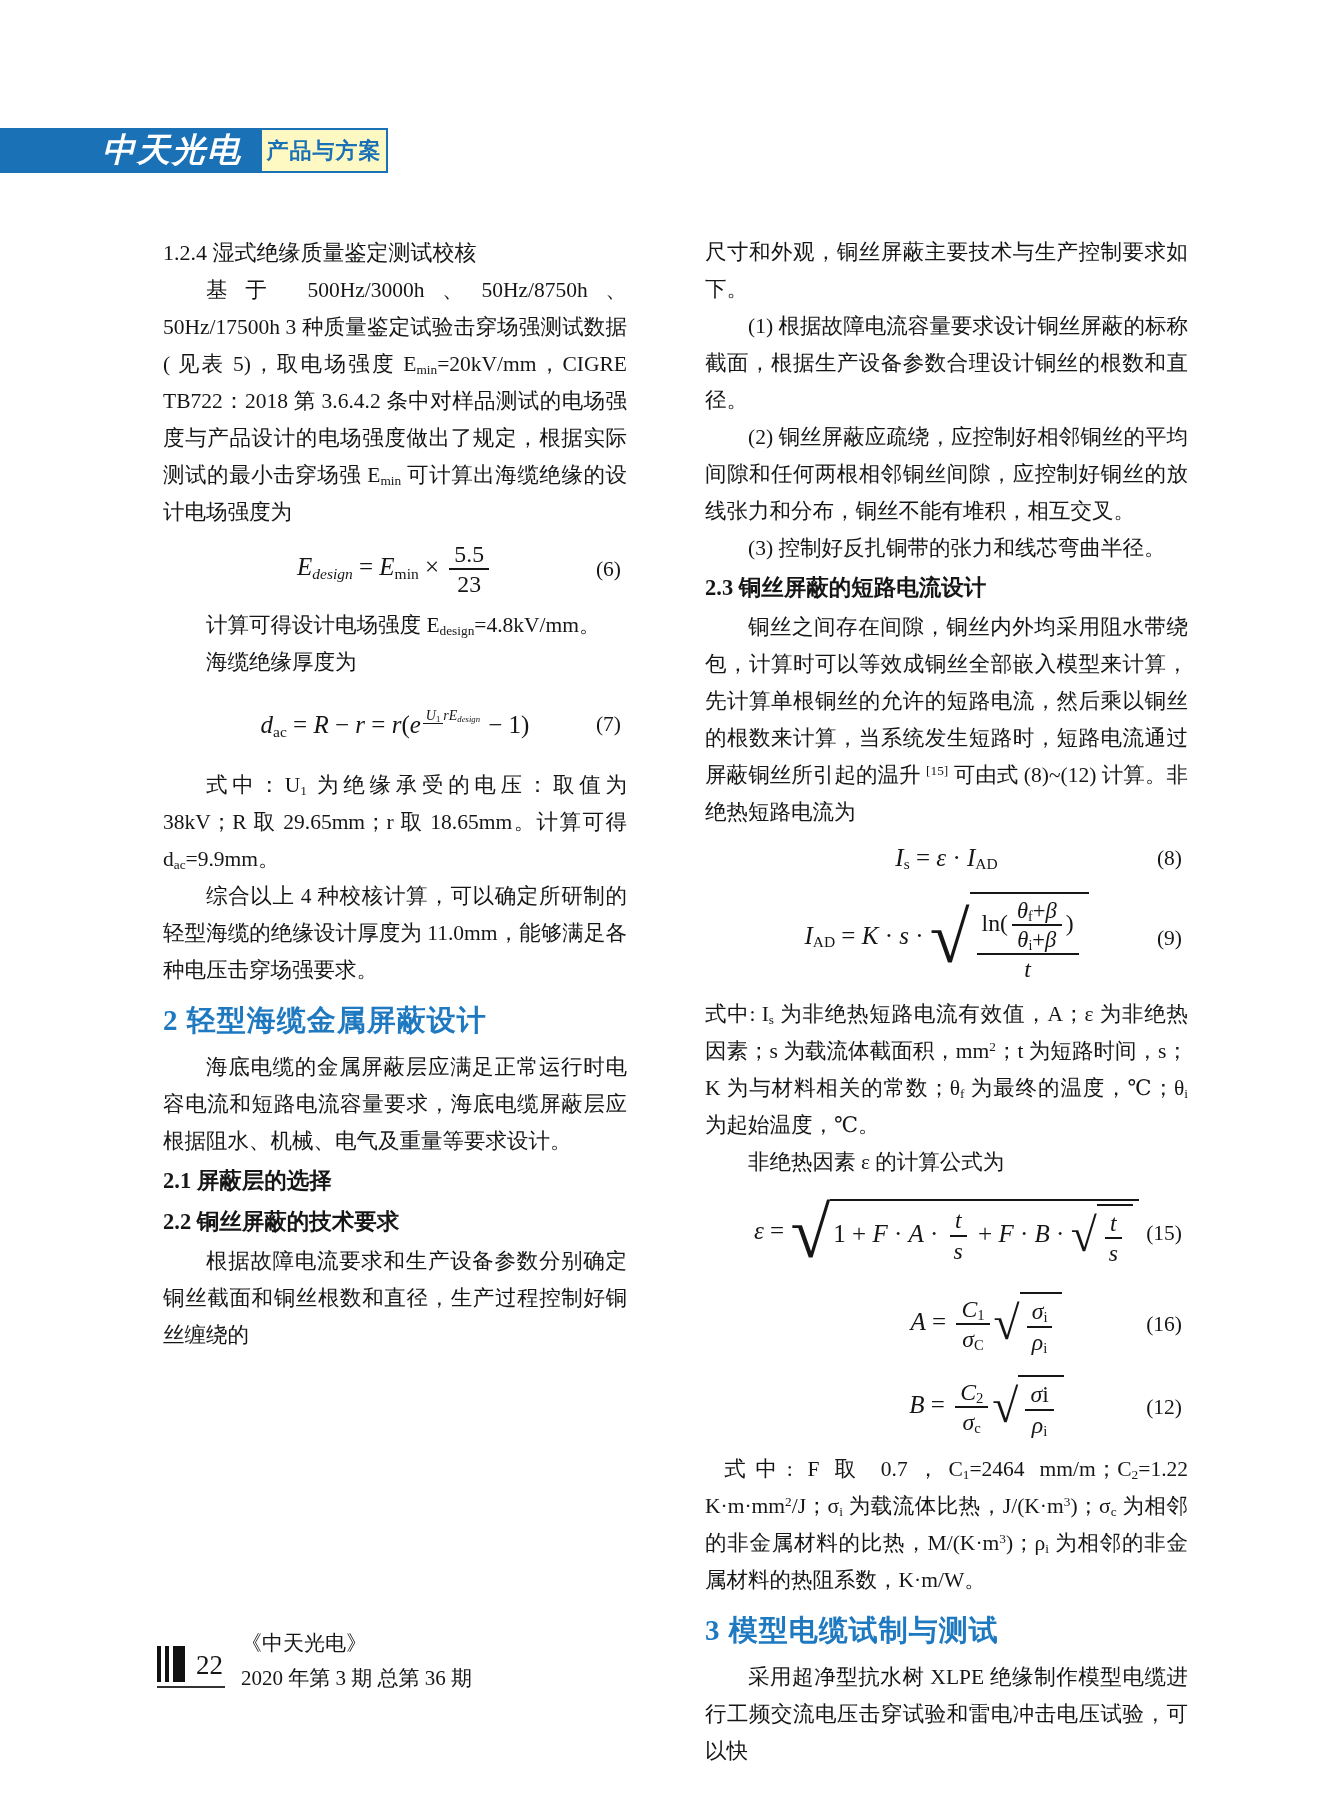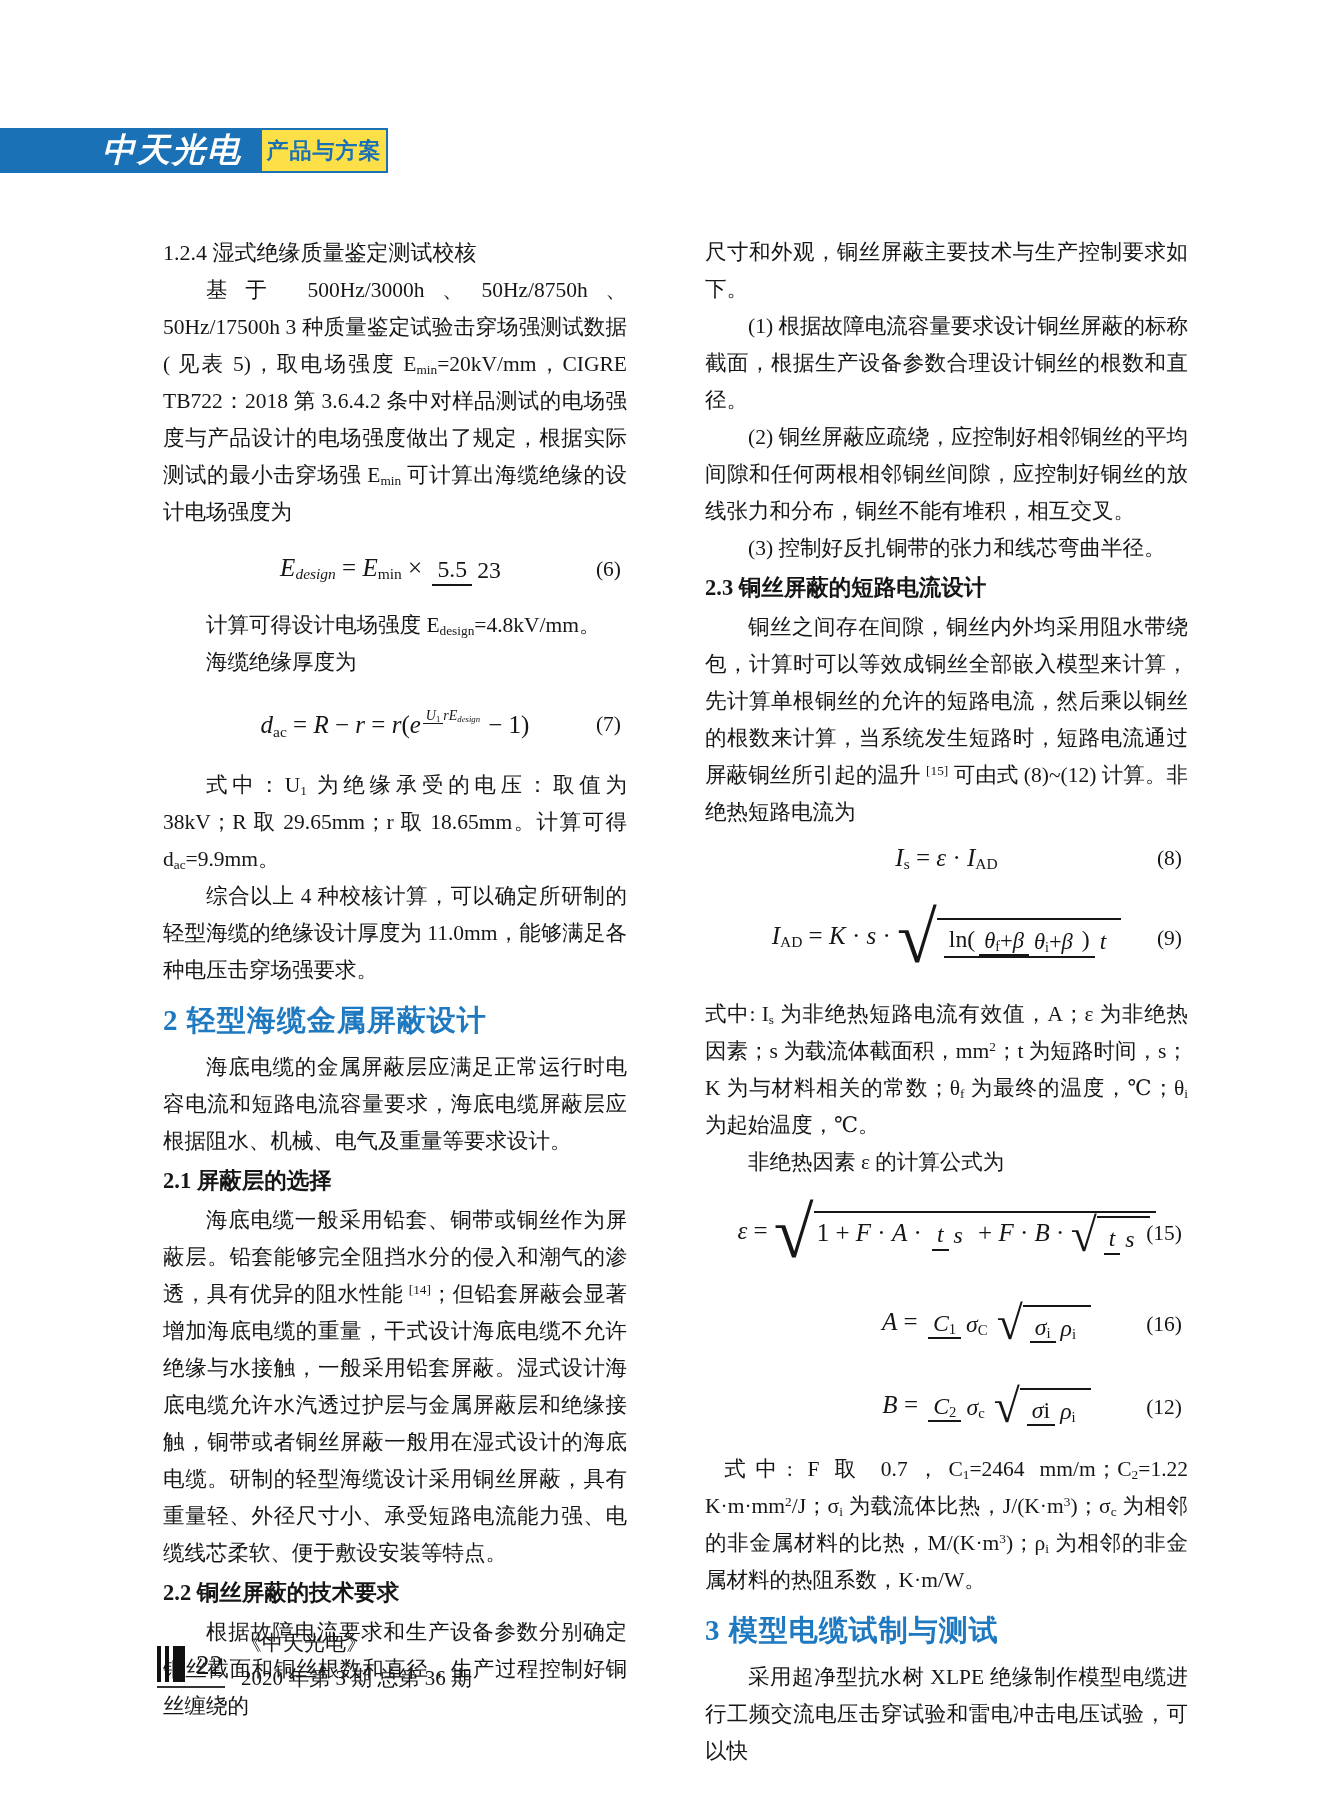--- a/index.html
+++ b/index.html
@@ -14,21 +14,21 @@
     font-family:"Liberation Serif","DejaVu Serif",serif;color:var(--ink);
     margin:0 auto;
   }
   
   .brand-bar{position:absolute;left:0;top:128px;width:260px;height:45px;background:var(--blue);}
   .brand-logo{
     position:absolute;right:18px;top:3px;color:#ffffff;font-size:33px;font-weight:bold;
     font-style:italic;letter-spacing:2px;line-height:39px;white-space:nowrap;
   }
   .section-tab{
-    position:absolute;left:260px;top:128px;width:128px;height:45px;background:#fde047;
+    position:absolute;left:260px;top:128px;width:128px;height:45px;background:#fef9c3;
     border:2px solid var(--blue);display:flex;align-items:center;justify-content:center;
   }
   .section-tab span{
     color:var(--blue);font-family:"Liberation Sans","DejaVu Sans",sans-serif;
     font-size:22px;font-weight:600;letter-spacing:1px;white-space:nowrap;
   }
   
   .col{position:absolute;top:234px;font-size:21.5px;line-height:37px;}
   .col-left{left:163px;width:464px;}
   .col-right{left:696px;width:483px;margin-left:9px;}
@@ -49,21 +49,21 @@
   .eqbody{font-size:25px;line-height:1.25;white-space:nowrap;}
   .eqno{position:absolute;right:6px;top:50%;transform:translateY(-50%);font-size:21.5px;}
   .eq6{min-height:66px;}
   .eq7{min-height:76px;}
   .eq8{min-height:44px;}
   .eq9{min-height:106px;}
   .eq10{min-height:94px;}
   .eq11{min-height:78px;}
   .eq12{min-height:78px;}
   .off40 .eqbody{transform:translateX(40px);}
-  .frac{display:inline-flex;flex-direction:row;align-items:center;vertical-align:middle;
+  .frac{display:inline-flex;flex-direction:column;align-items:center;vertical-align:middle;
         margin:0 4px;line-height:1.2;font-size:0.95em;}
   .frac>.fn{border-bottom:2px solid var(--ink);padding:0 5px;}
   .frac>.fd{padding:0 5px;}
   .efrac{display:inline-flex;flex-direction:row;align-items:center;vertical-align:0.95em;
          margin:0 2px;line-height:1.1;font-size:0.56em;}
   .efrac>.fn{border-bottom:1.5px solid var(--ink);padding:0 3px;}
   .sqrt{display:inline-flex;align-items:center;vertical-align:middle;}
   .sqrt>.tick{line-height:0.75;font-size:1.35em;font-weight:400;}
   .sqrt.s2>.tick{font-size:1.9em;}
   .sqrt.s3>.tick{font-size:2.9em;font-weight:300;}
@@ -105,21 +105,20 @@
             <span class="fn"><span class="it">U</span><sub>1</sub></span>
             <span class="fd"><span class="it">rE</span><sub class="it">design</sub></span>
           </span><span> − 1)</span></span>
       <span class="eqno">(7)</span>
     </div>
     <p class="ind">式中：U<sub>1</sub> 为绝缘承受的电压：取值为 38kV；R 取 29.65mm；r 取 18.65mm。计算可得 d<sub>ac</sub>=9.9mm。</p>
     <p class="ind">综合以上 4 种校核计算，可以确定所研制的轻型海缆的绝缘设计厚度为 11.0mm，能够满足各种电压击穿场强要求。</p>
     <h2 class="bluehead">2 轻型海缆金属屏蔽设计</h2>
     <p class="ind">海底电缆的金属屏蔽层应满足正常运行时电容电流和短路电流容量要求，海底电缆屏蔽层应根据阻水、机械、电气及重量等要求设计。</p>
     <p class="sh">2.1 屏蔽层的选择</p>
-    <p class="ind">海底电缆一般采用铅套、铜带或铜丝作为屏蔽层。铅套能够完全阻挡水分的侵入和潮气的渗透，具有优异的阻水性能 <sup>[14]</sup>；但铅套屏蔽会显著增加海底电缆的重量，干式设计海底电缆不允许绝缘与水接触，一般采用铅套屏蔽。湿式设计海底电缆允许水汽透过护层与金属屏蔽层和绝缘接触，铜带或者铜丝屏蔽一般用在湿式设计的海底电缆。研制的轻型海缆设计采用铜丝屏蔽，具有重量轻、外径尺寸小、承受短路电流能力强、电缆线芯柔软、便于敷设安装等特点。</p>
     <p class="sh">2.2 铜丝屏蔽的技术要求</p>
     <p class="ind">根据故障电流要求和生产设备参数分别确定铜丝截面和铜丝根数和直径，生产过程控制好铜丝缠绕的</p>
   </div>
 
   <div class="col col-right">
     <p>尺寸和外观，铜丝屏蔽主要技术与生产控制要求如下。</p>
     <p class="ind">(1) 根据故障电流容量要求设计铜丝屏蔽的标称截面，根据生产设备参数合理设计铜丝的根数和直径。</p>
     <p class="ind">(2) 铜丝屏蔽应疏绕，应控制好相邻铜丝的平均间隙和任何两根相邻铜丝间隙，应控制好铜丝的放线张力和分布，铜丝不能有堆积，相互交叉。</p>
     <p class="ind">(3) 控制好反扎铜带的张力和线芯弯曲半径。</p>
     <p class="sh">2.3 铜丝屏蔽的短路电流设计</p>

